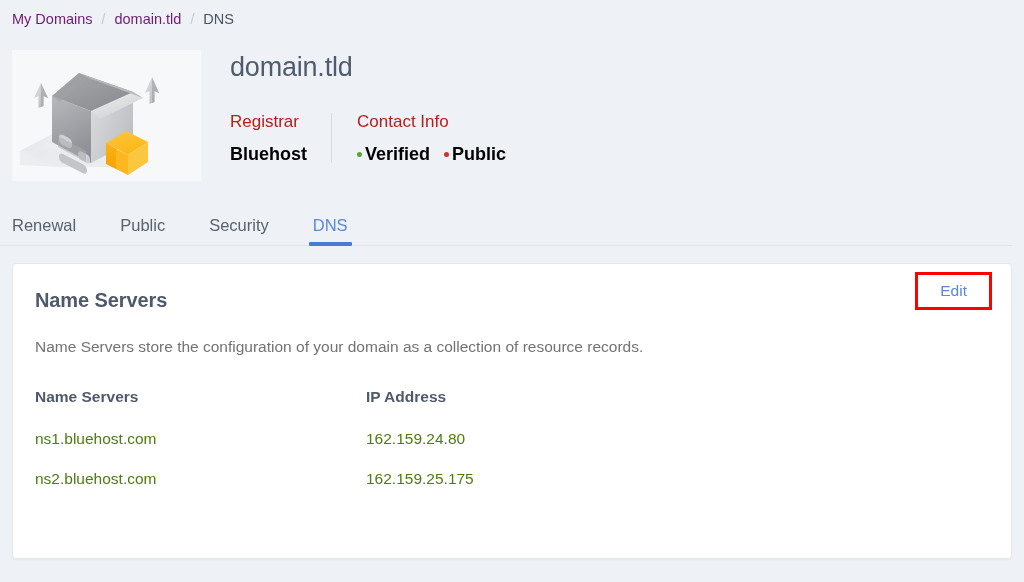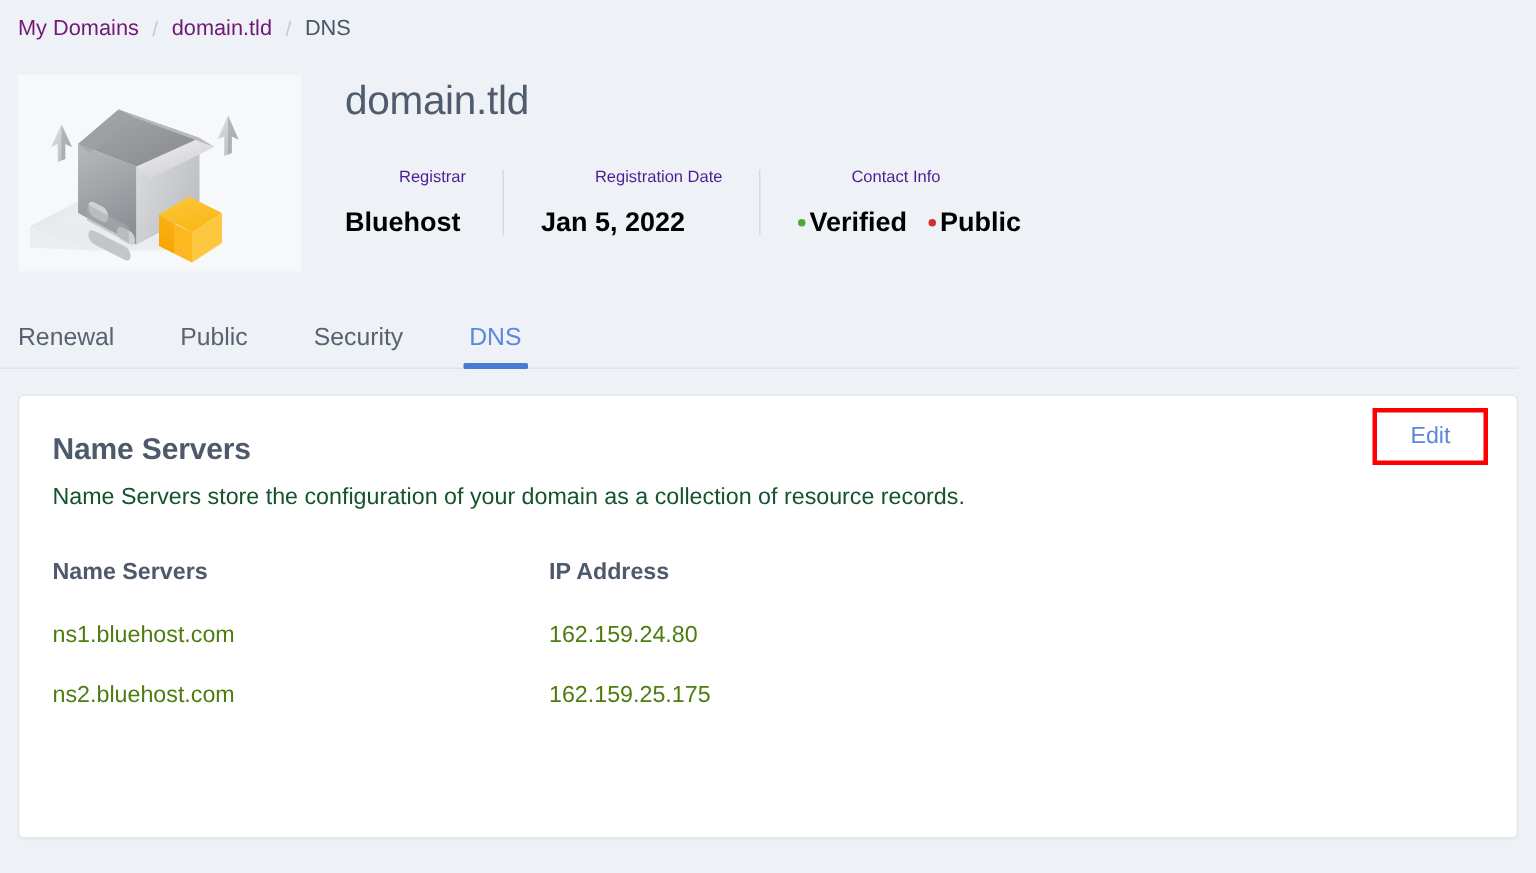--- a/index.html
+++ b/index.html
@@ -76,25 +76,24 @@
     margin-top: 32px;
   }
   .meta-block {
     padding-right: 24px;
   }
   .meta-block + .meta-block {
     padding-left: 25px;
     border-left: 1px solid #d6dbe2;
   }
   .meta-label {
-    font-size: 11px;
-    color: #4c1d95;
-    line-height: 1;
-    white-space: nowrap;
-    margin-left: 36px;
+    font-size: 17px;
+    color: #b91c1c;
+    line-height: 1;
+    white-space: nowrap;
   }
   .meta-value {
     margin-top: 15px;
     font-size: 18px;
     font-weight: bold;
     color: #000000;
     line-height: 1;
     white-space: nowrap;
     display: flex;
     align-items: center;
@@ -187,23 +186,23 @@
   .edit-link {
     font-size: 15.5px;
     color: #5b87dd;
     text-decoration: none;
     cursor: pointer;
     line-height: 1;
     display: block;
   }
 
   .card-desc {
-    margin-top: 8px;
+    margin-top: 23px;
     font-size: 15.5px;
-    color: #14532d;
+    color: #737373;
     line-height: 1.85;
     max-width: 625px;
   }
 
   
   .ns-table {
     margin-top: 26px;
     width: 100%;
     border-collapse: collapse;
     table-layout: fixed;
@@ -316,24 +315,20 @@
   <div class="header-info">
     <h1 class="domain-title">domain.tld</h1>
 
     <div class="meta-row">
 
       <div class="meta-block">
         <div class="meta-label">Registrar</div>
         <div class="meta-value">Bluehost</div>
       </div>
 
-      <div class="meta-block">
-        <div class="meta-label">Registration Date</div>
-        <div class="meta-value">Jan 5, 2022</div>
-      </div>
 
       <div class="meta-block">
         <div class="meta-label">Contact Info</div>
         <div class="meta-value">
           <span class="status-item">
             <span class="status-dot" id="dot-verified" style="background: rgb(85, 166, 48);"></span>
             <span>Verified</span>
           </span>
           <span class="status-item">
             <span class="status-dot" id="dot-public" style="background: rgb(211, 47, 47);"></span>

